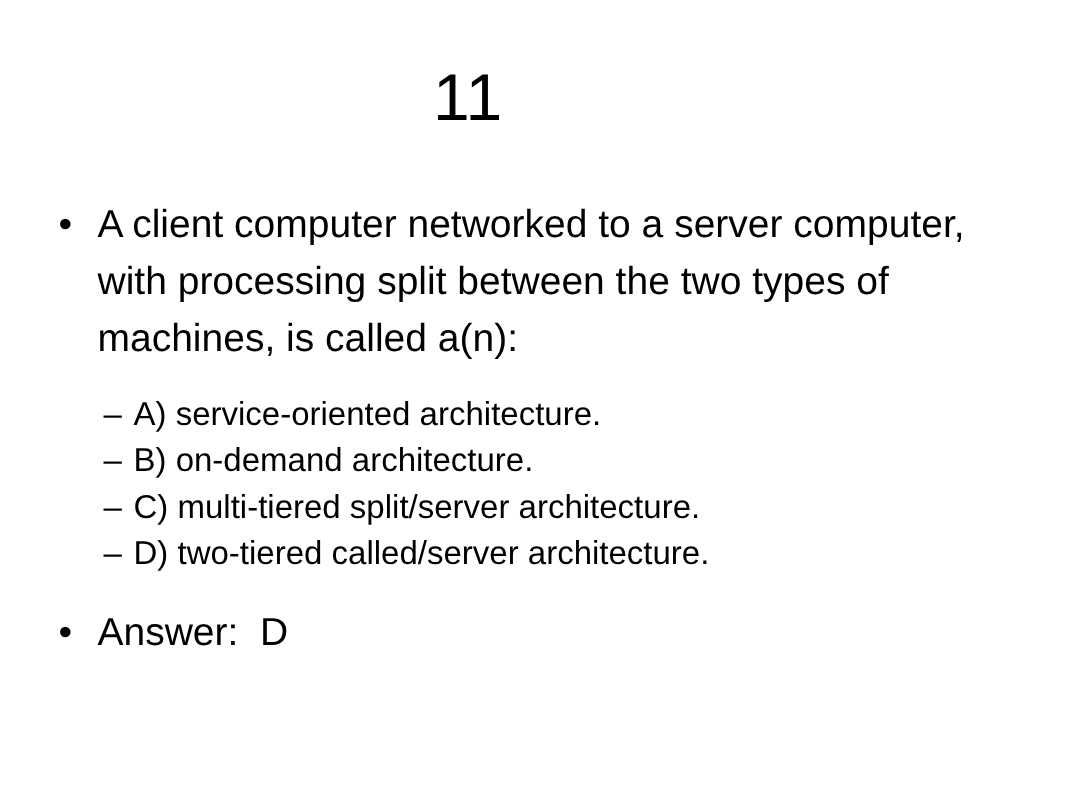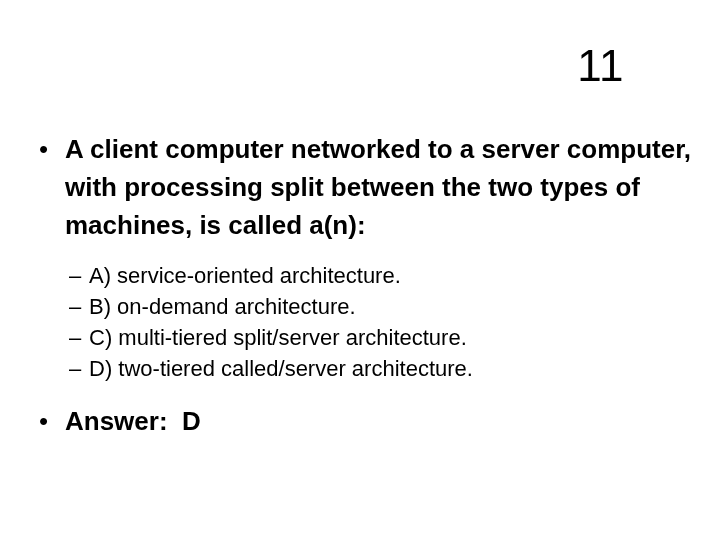--- a/index.html
+++ b/index.html
@@ -19,21 +19,21 @@
     background: #ffffff;
     overflow: hidden;
   }
 
   
   .slide-title {
     position: absolute;
     left: 0;
     top: 40px;
     width: 624px;
-    text-align: right;
+    text-align: center;
     font-size: 44px;
     line-height: 52px;
     font-weight: 400;
     letter-spacing: 0.5px;
     color: #000000;
     white-space: pre;
   }
 
   
   .body-area {
@@ -55,21 +55,20 @@
   }
   .lvl1 .bullet {
     position: absolute;
     left: 5px;
     top: 0;
     font-size: 26px;
     line-height: 38px;
   }
   .lvl1-text {
     display: block;
-    font-weight: bold;
   }
 
   
   .lvl2-group {
     margin-top: 16px;
     margin-bottom: 14px;
   }
   .lvl2 {
     position: relative;
     padding-left: 55px;

